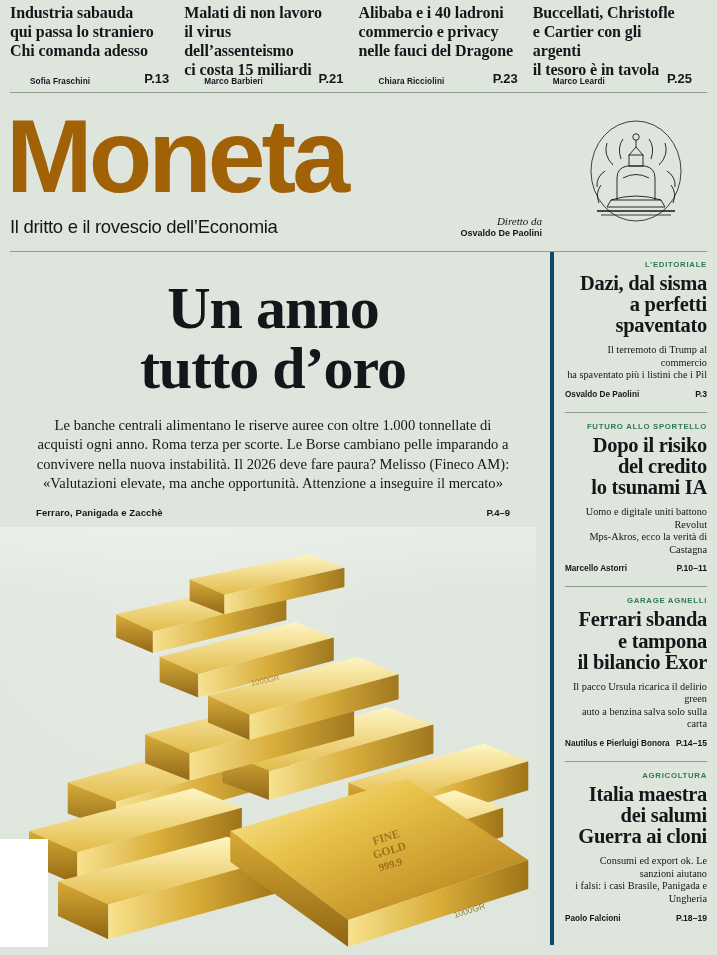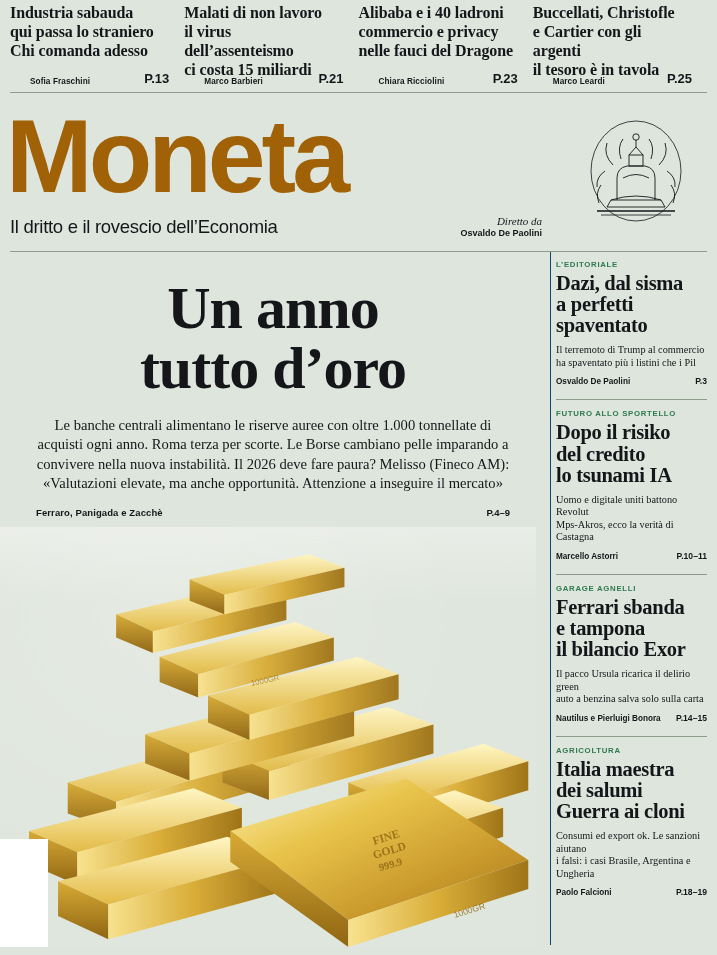--- a/index.html
+++ b/index.html
@@ -112,23 +112,24 @@
     padding: 0 10px;
     height: 693px;
   }
   .left-col {
     width: 540px;
     padding-right: 14px;
     position: relative;
   }
   .right-col {
     width: 157px;
-    border-left: 1px solid #0c4a6e;
-    padding-left: 5px;
+    border-left: 4px solid #0c4a6e;
+    padding-left: 11px;
     padding-top: 8px;
+    text-align: right;
   }
 
   
   .headline {
     font-family: "Liberation Serif", serif;
     font-weight: bold;
     font-size: 60px;
     line-height: 1.0;
     text-align: center;
     letter-spacing: -1px;
@@ -442,21 +443,21 @@
       </div>
     </div>
     <div class="rail-rule"></div>
 
     <div class="rail-item">
       <div class="rail-kicker">AGRICOLTURA</div>
       <div class="rail-title" style="white-space:pre-line">Italia maestra
 dei salumi
 Guerra ai cloni</div>
       <div class="rail-sub" style="white-space:pre-line">Consumi ed export ok. Le sanzioni aiutano
-i falsi: i casi Brasile, Argentina e Ungheria</div>
+i falsi: i casi Brasile, Panigada e Ungheria</div>
       <div class="rail-foot">
         <span>Paolo Falcioni</span>
         <span class="rf-page">P.18–19</span>
       </div>
     </div>
 
   </div>
 </div>
 
 </body></html>

